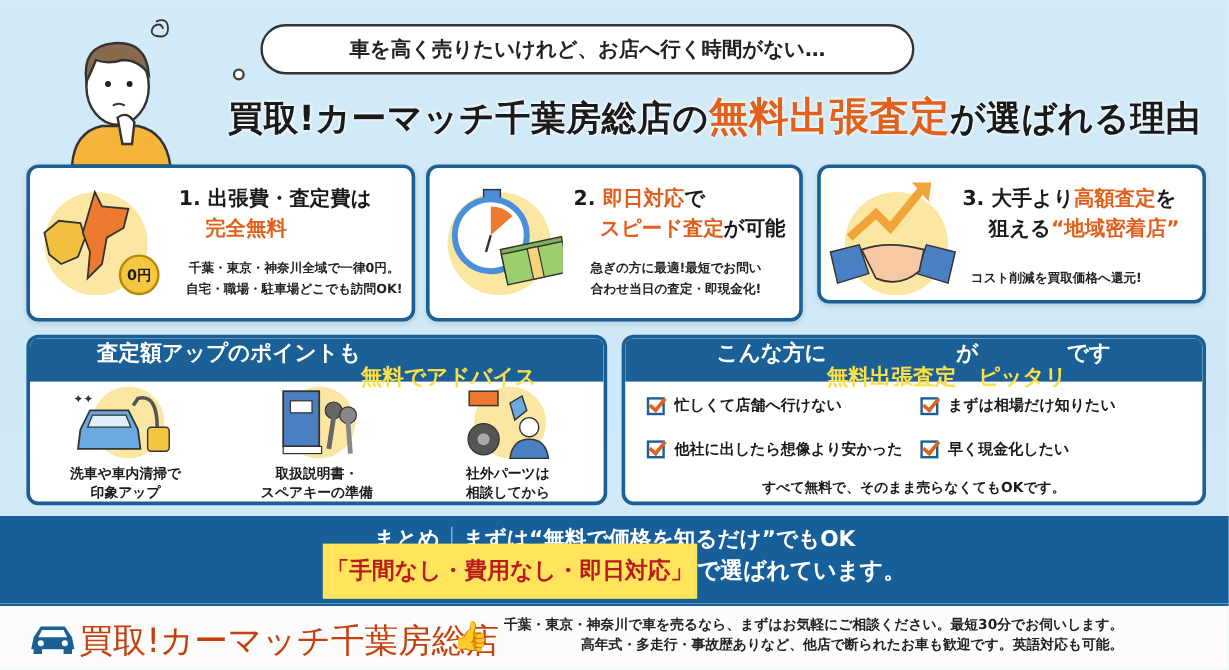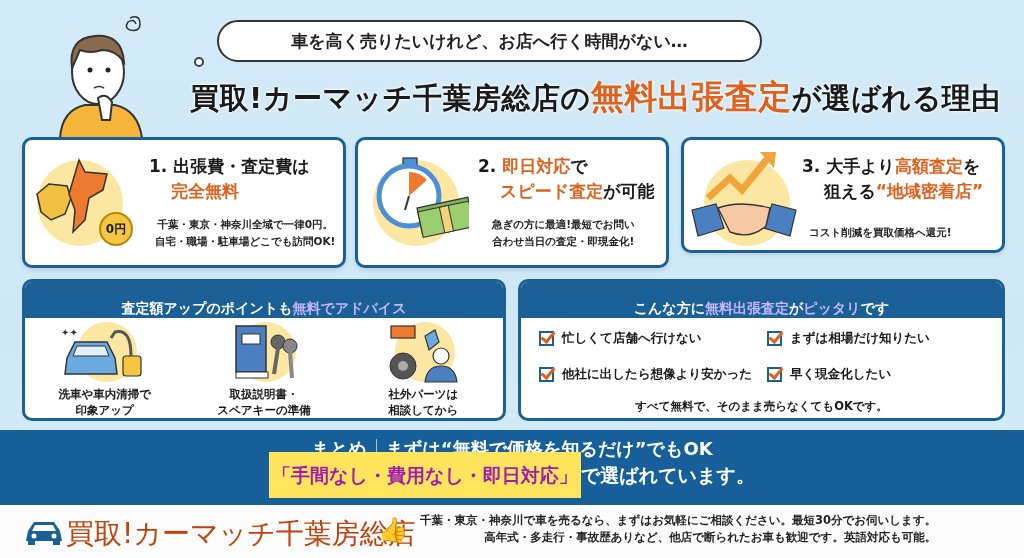--- a/index.html
+++ b/index.html
@@ -5,21 +5,21 @@
   * { box-sizing: border-box; margin: 0; padding: 0; }
   html, body { width: 1024px; height: 558px; overflow: hidden; }
   body {
     font-family: "DejaVu Sans", "Liberation Sans", sans-serif;
     background: linear-gradient(180deg, #d3ebf8 0%, #cfe8f7 60%, #d6edf9 100%);
     position: relative;
     color: #1a1a1a;
   }
   .abs { position: absolute; }
   .orange { color: #e0601c; }
-  .yellow { color: #c4b5fd; }
+  .yellow { color: #fde047; margin-top: 20px; }
 
   
   .person { left: 50px; top: 10px; width: 100px; height: 128px; }
   .bubble {
     left: 217px; top: 20px; width: 545px; height: 42px;
     background: #fff; border: 2px solid #333; border-radius: 22px;
     display: flex; align-items: center; justify-content: center;
     font-size: 17px; font-weight: bold; color: #222;
   }
   .bubble-dot { left: 194px; top: 57px; width: 10px; height: 10px; border: 2px solid #444; border-radius: 50%; background:#fff; }
@@ -44,43 +44,43 @@
   .card-desc { position: absolute; font-size: 10.5px; font-weight: bold; line-height: 17px; white-space: nowrap; text-align: center; color: #222; }
 
   
   .panel {
     background: #fff; border: 3px solid #1b5f97; border-radius: 10px; overflow: hidden;
   }
   .p1 { left: 22px; top: 279px; width: 484px; height: 142px; }
   .p2 { left: 518px; top: 279px; width: 487px; height: 142px; }
   .panel-head {
     background: #1b5f97; color: #fff; height: 36px;
-    display: flex; align-items: flex-end; justify-content: center;
-    font-size: 14px; font-weight: bold; white-space: nowrap;
+    display: flex; align-items: flex-start; justify-content: center;
+    font-size: 18px; font-weight: bold; white-space: nowrap;
   }
   .tips { display: flex; justify-content: space-around; padding-top: 4px; }
   .tip { width: 150px; text-align: center; }
   .tip-ic { width: 100px; height: 62px; margin: 0 auto; position: relative; }
   .tip-ic .glow { position:absolute; left: 22px; top: 0; width: 60px; height: 60px; border-radius: 50%; background:#fbe7a2; }
   .tip-label { font-size: 11.5px; font-weight: bold; line-height: 16px; margin-top: 2px; }
   .checks { display: grid; grid-template-columns: 228px 200px; row-gap: 19px; padding: 12px 0 0 18px; }
   .check { display: flex; align-items: center; font-size: 12.5px; font-weight: bold; white-space: nowrap; }
   .cb { width: 15px; height: 15px; border: 2px solid #1b5f97; margin-right: 8px; position: relative; flex-shrink:0; }
   .cb::after { content: ""; position: absolute; left: 3px; top: -4px; width: 5px; height: 11px; border: solid #e0601c; border-width: 0 3px 3px 0; transform: rotate(40deg); }
   .p2-note { text-align: center; font-size: 11.5px; font-weight: bold; margin-top: 16px; }
 
   
   .band {
     left: 0; top: 430px; width: 1024px; height: 73px; background: #175f99;
     color: #fff; text-align: center; font-weight: bold;
   }
   .band-l1 { font-size: 18px; padding-top: 7px; height: 33px; }
   .band-l1 .sep { display:inline-block; width:1px; height:18px; background:#9cc3e5; margin: 0 9px; vertical-align: -2px; }
   .band-l2 { font-size: 19px; }
-  .band-l2 .mark { background: #ffe45c; color: #a21caf; padding: 12px 3px; }
+  .band-l2 .mark { background: #ffe45c; color: #b91c1c; padding: 12px 3px; }
 
   
   .footer { left: 0; top: 503px; width: 1024px; height: 55px; background: #fcfcfc; border-top: 2px solid #1b5f97; }
   .f-car { position: absolute; left: 24px; top: 14px; width: 40px; height: 26px; }
   .f-name { position: absolute; left: 66px; top: 10px; font-size: 28px; font-weight: normal; white-space: nowrap; color:#c2410c; }
   .f-thumb { position: absolute; left: 378px; top: 11px; font-size: 24px; color: #f2b531; }
   .f-text { position: absolute; left: 420px; top: 7px; font-size: 11.5px; font-weight: bold; line-height: 17px; white-space: nowrap; color:#222;text-align:right; }
 </style>
 </head>
 <body>

